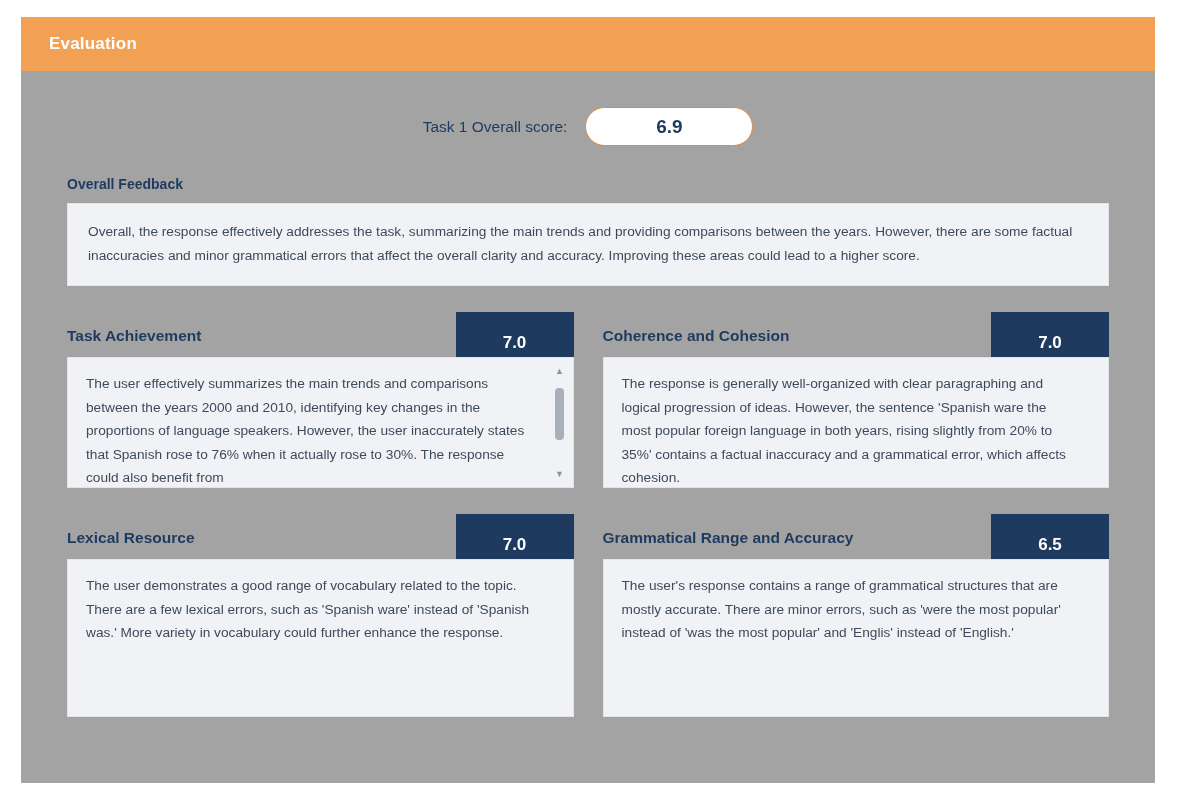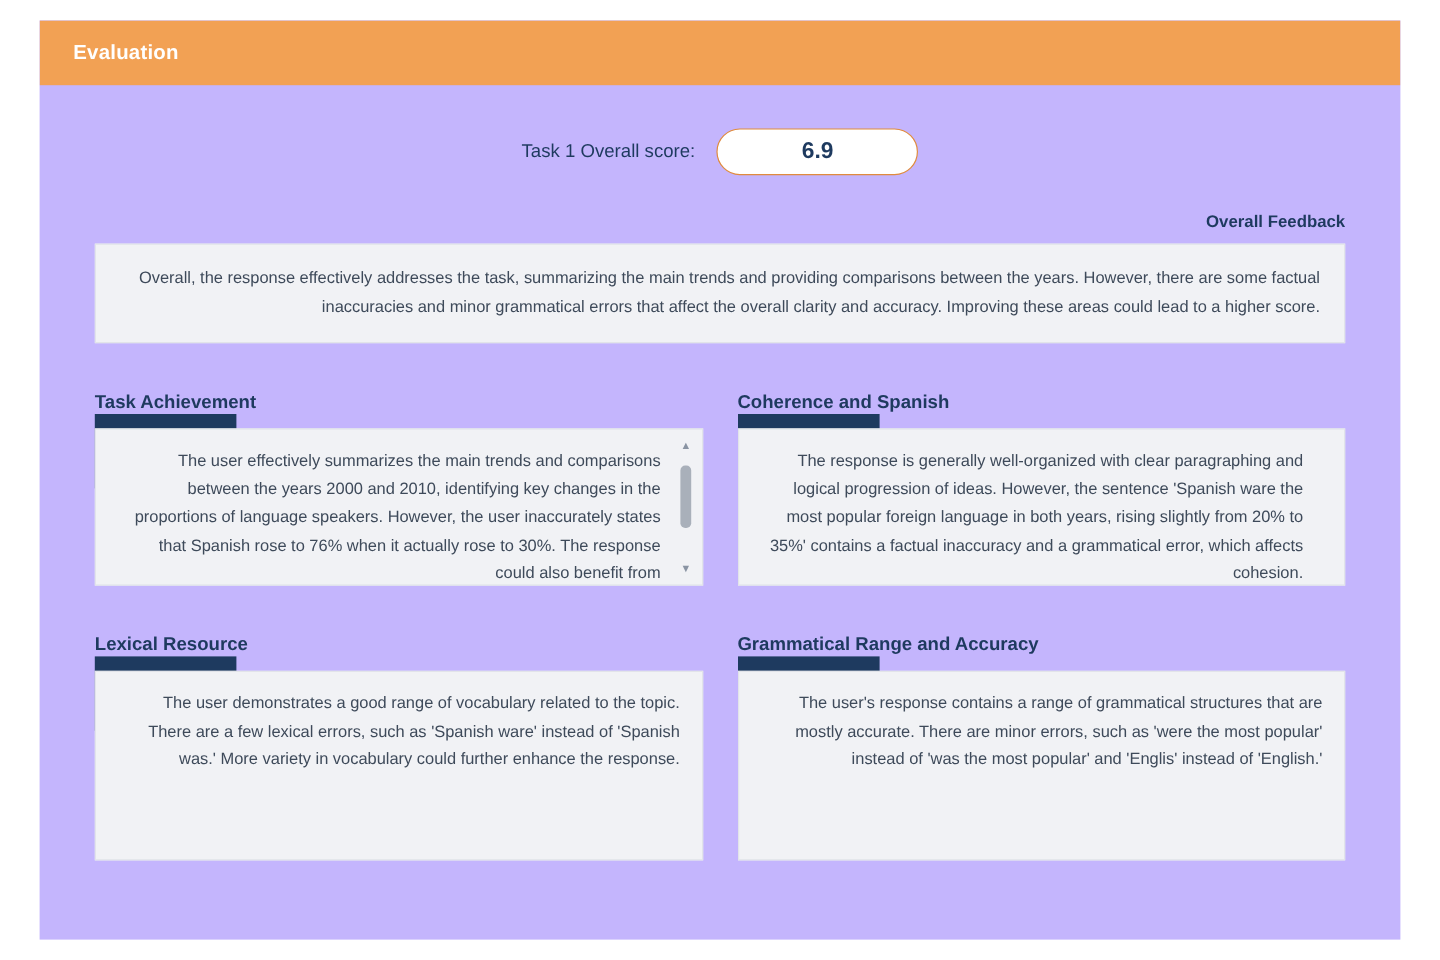--- a/index.html
+++ b/index.html
@@ -13,27 +13,26 @@
   }
   #page {
     position: relative;
     width: 1200px;
     height: 800px;
     background: #ffffff;
     overflow: hidden;
   }
   .panel {
     position: absolute;
-    left: 33px;
+    left: 21px;
     top: 17px;
     width: 1134px;
     height: 766px;
-    background: #c4b5fd;
+    background: #a3a3a3;
     overflow: hidden;
-    text-align: right;
   }
   .panel-header {
     height: 54px;
     background: #f2a154;
     display: flex;
     align-items: center;
     padding: 0 28px;
   }
   .panel-header-title {
     color: #ffffff;
@@ -94,21 +93,20 @@
     row-gap: 26px;
   }
   .criterion {
     position: relative;
   }
   .criterion-head {
     display: flex;
     align-items: flex-start;
     justify-content: space-between;
     height: 45px;
-    flex-direction: column;
   }
   .criterion-title {
     font-size: 15.5px;
     font-weight: bold;
     color: #1e3a5f;
     padding-top: 15px;
   }
   .criterion-score {
     width: 118px;
     height: 62px;
@@ -209,21 +207,21 @@
               <div class="scroll-track">
                 <div class="scroll-thumb"></div>
               </div>
               <span class="scroll-arrow">▼</span>
             </div>
           </div>
         </div>
 
         <div class="criterion">
           <div class="criterion-head">
-            <span class="criterion-title">Coherence and Spanish</span>
+            <span class="criterion-title">Coherence and Cohesion</span>
             <div class="criterion-score">
               <span>7.0</span>
             </div>
           </div>
           <div class="criterion-box scroll">
             <span>The response is generally well-organized with clear paragraphing and logical progression of ideas. However, the sentence 'Spanish ware the most popular foreign language in both years, rising slightly from 20% to 35%' contains a factual inaccuracy and a grammatical error, which affects cohesion.</span>
           </div>
         </div>
 
         <div class="criterion">

